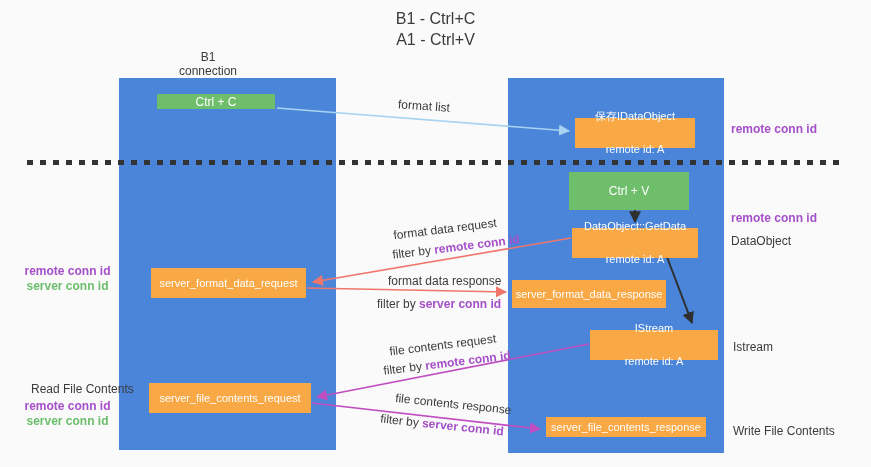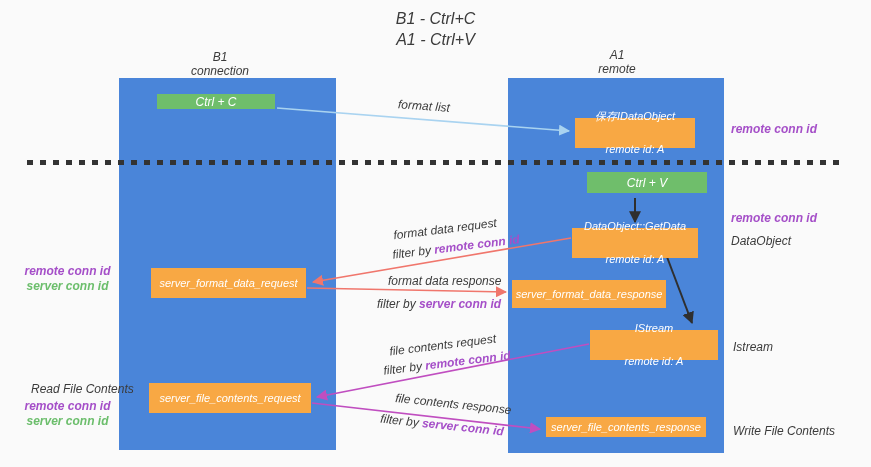--- a/index.html
+++ b/index.html
@@ -2,21 +2,21 @@
 <html style="--bg: #fafafa; --lane-blue: #4a85d9; --box-orange: #f8a844; --box-green: #6fbe6b; --arrow-blue: #a9d3f0; --arrow-salmon: #f0766c; --arrow-magenta: #c04ec0; --arrow-black: #2f2f2f; --purple: #a54fc8; --green-label: #6cbe6c; --text-dark: #3b3b3b;"><head>
 <meta charset="utf-8">
 <style>
   :root{
     --bg:#fafafa; --lane-blue:#4a85d9; --box-orange:#f8a844; --box-green:#6fbe6b;
     --arrow-blue:#a9d3f0; --arrow-salmon:#f0766c; --arrow-magenta:#c04ec0; --arrow-black:#2f2f2f;
     --purple:#a54fc8; --green-label:#6cbe6c; --text-dark:#3b3b3b;
   }
   *{margin:0;padding:0;box-sizing:border-box;}
   body{background:#fff;font-family:"Liberation Sans", sans-serif;}
-  .canvas{position:relative;width:871px;height:467px;background:var(--bg);overflow:hidden;font-style:italic;}
+  .canvas{position:relative;width:871px;height:467px;background:var(--bg);overflow:hidden;}
   .title{position:absolute;left:0;top:8px;width:871px;text-align:center;
          font-size:16px;line-height:21px;color:var(--text-dark);}
   .lane{position:absolute;background:var(--lane-blue);}
   .lane-header{position:absolute;text-align:center;font-size:12px;line-height:14px;color:var(--text-dark);}
   .box{position:absolute;display:flex;flex-direction:column;align-items:center;justify-content:center;
        color:#fff;text-align:center;font-size:12px;line-height:14px;}
   .box.orange{background:var(--box-orange);gap:20px;}
   .box.green{background:var(--box-green);}
   .box .l1,.box .l2{display:block;font-size:11px;line-height:13px;}
   .box.small{font-size:11px;text-align:center;}
@@ -41,27 +41,23 @@
 </head>
 <body>
 
 <div class="canvas">
 
   <div class="title">
     <div>B1 - Ctrl+C</div>
     <div>A1 - Ctrl+V</div>
   </div>
 
-  <div class="lane-header" style="left:160px;top:50px;width:120px;">
+  <div class="lane-header" style="left:148px;top:50px;width:120px;">
     <div>B1</div>
     <div>connection</div>
-  </div>
-  <div class="lane-header" style="left:557px;top:48px;width:120px;">
-    <div>A1</div>
-    <div>remote</div>
   </div>
 
   <div class="lane" style="left:119px;top:78px;width:217px;height:372px;"></div>
   <div class="lane" style="left:508px;top:78px;width:216px;height:375px;"></div>
 
   <div class="dashed-line"></div>
 
   <svg class="arrows" viewBox="0 0 871 467">
     <defs>
       <marker id="mk-blue" viewBox="0 0 10 10" refX="9" refY="5" markerWidth="7" markerHeight="7" orient="auto">
@@ -88,21 +84,21 @@
 
   <div class="box green" style="left:157px;top:94px;width:118px;height:15px;">
     <span>Ctrl + C</span>
   </div>
 
   <div class="box orange" style="left:575px;top:118px;width:120px;height:30px;">
     <span class="l1">保存IDataObject</span>
     <span class="l2">remote id: A</span>
   </div>
 
-  <div class="box green" style="left:587px;top:172px;width:120px;height:21px;">
+  <div class="box green" style="left:569px;top:172px;width:120px;height:38px;">
     <span>Ctrl + V</span>
   </div>
 
   <div class="box orange" style="left:572px;top:228px;width:126px;height:30px;">
     <span class="l1">DataObject::GetData</span>
     <span class="l2">remote id: A</span>
   </div>
 
   <div class="box orange small" style="left:151px;top:268px;width:155px;height:30px;">
     <span>server_format_data_request</span>

